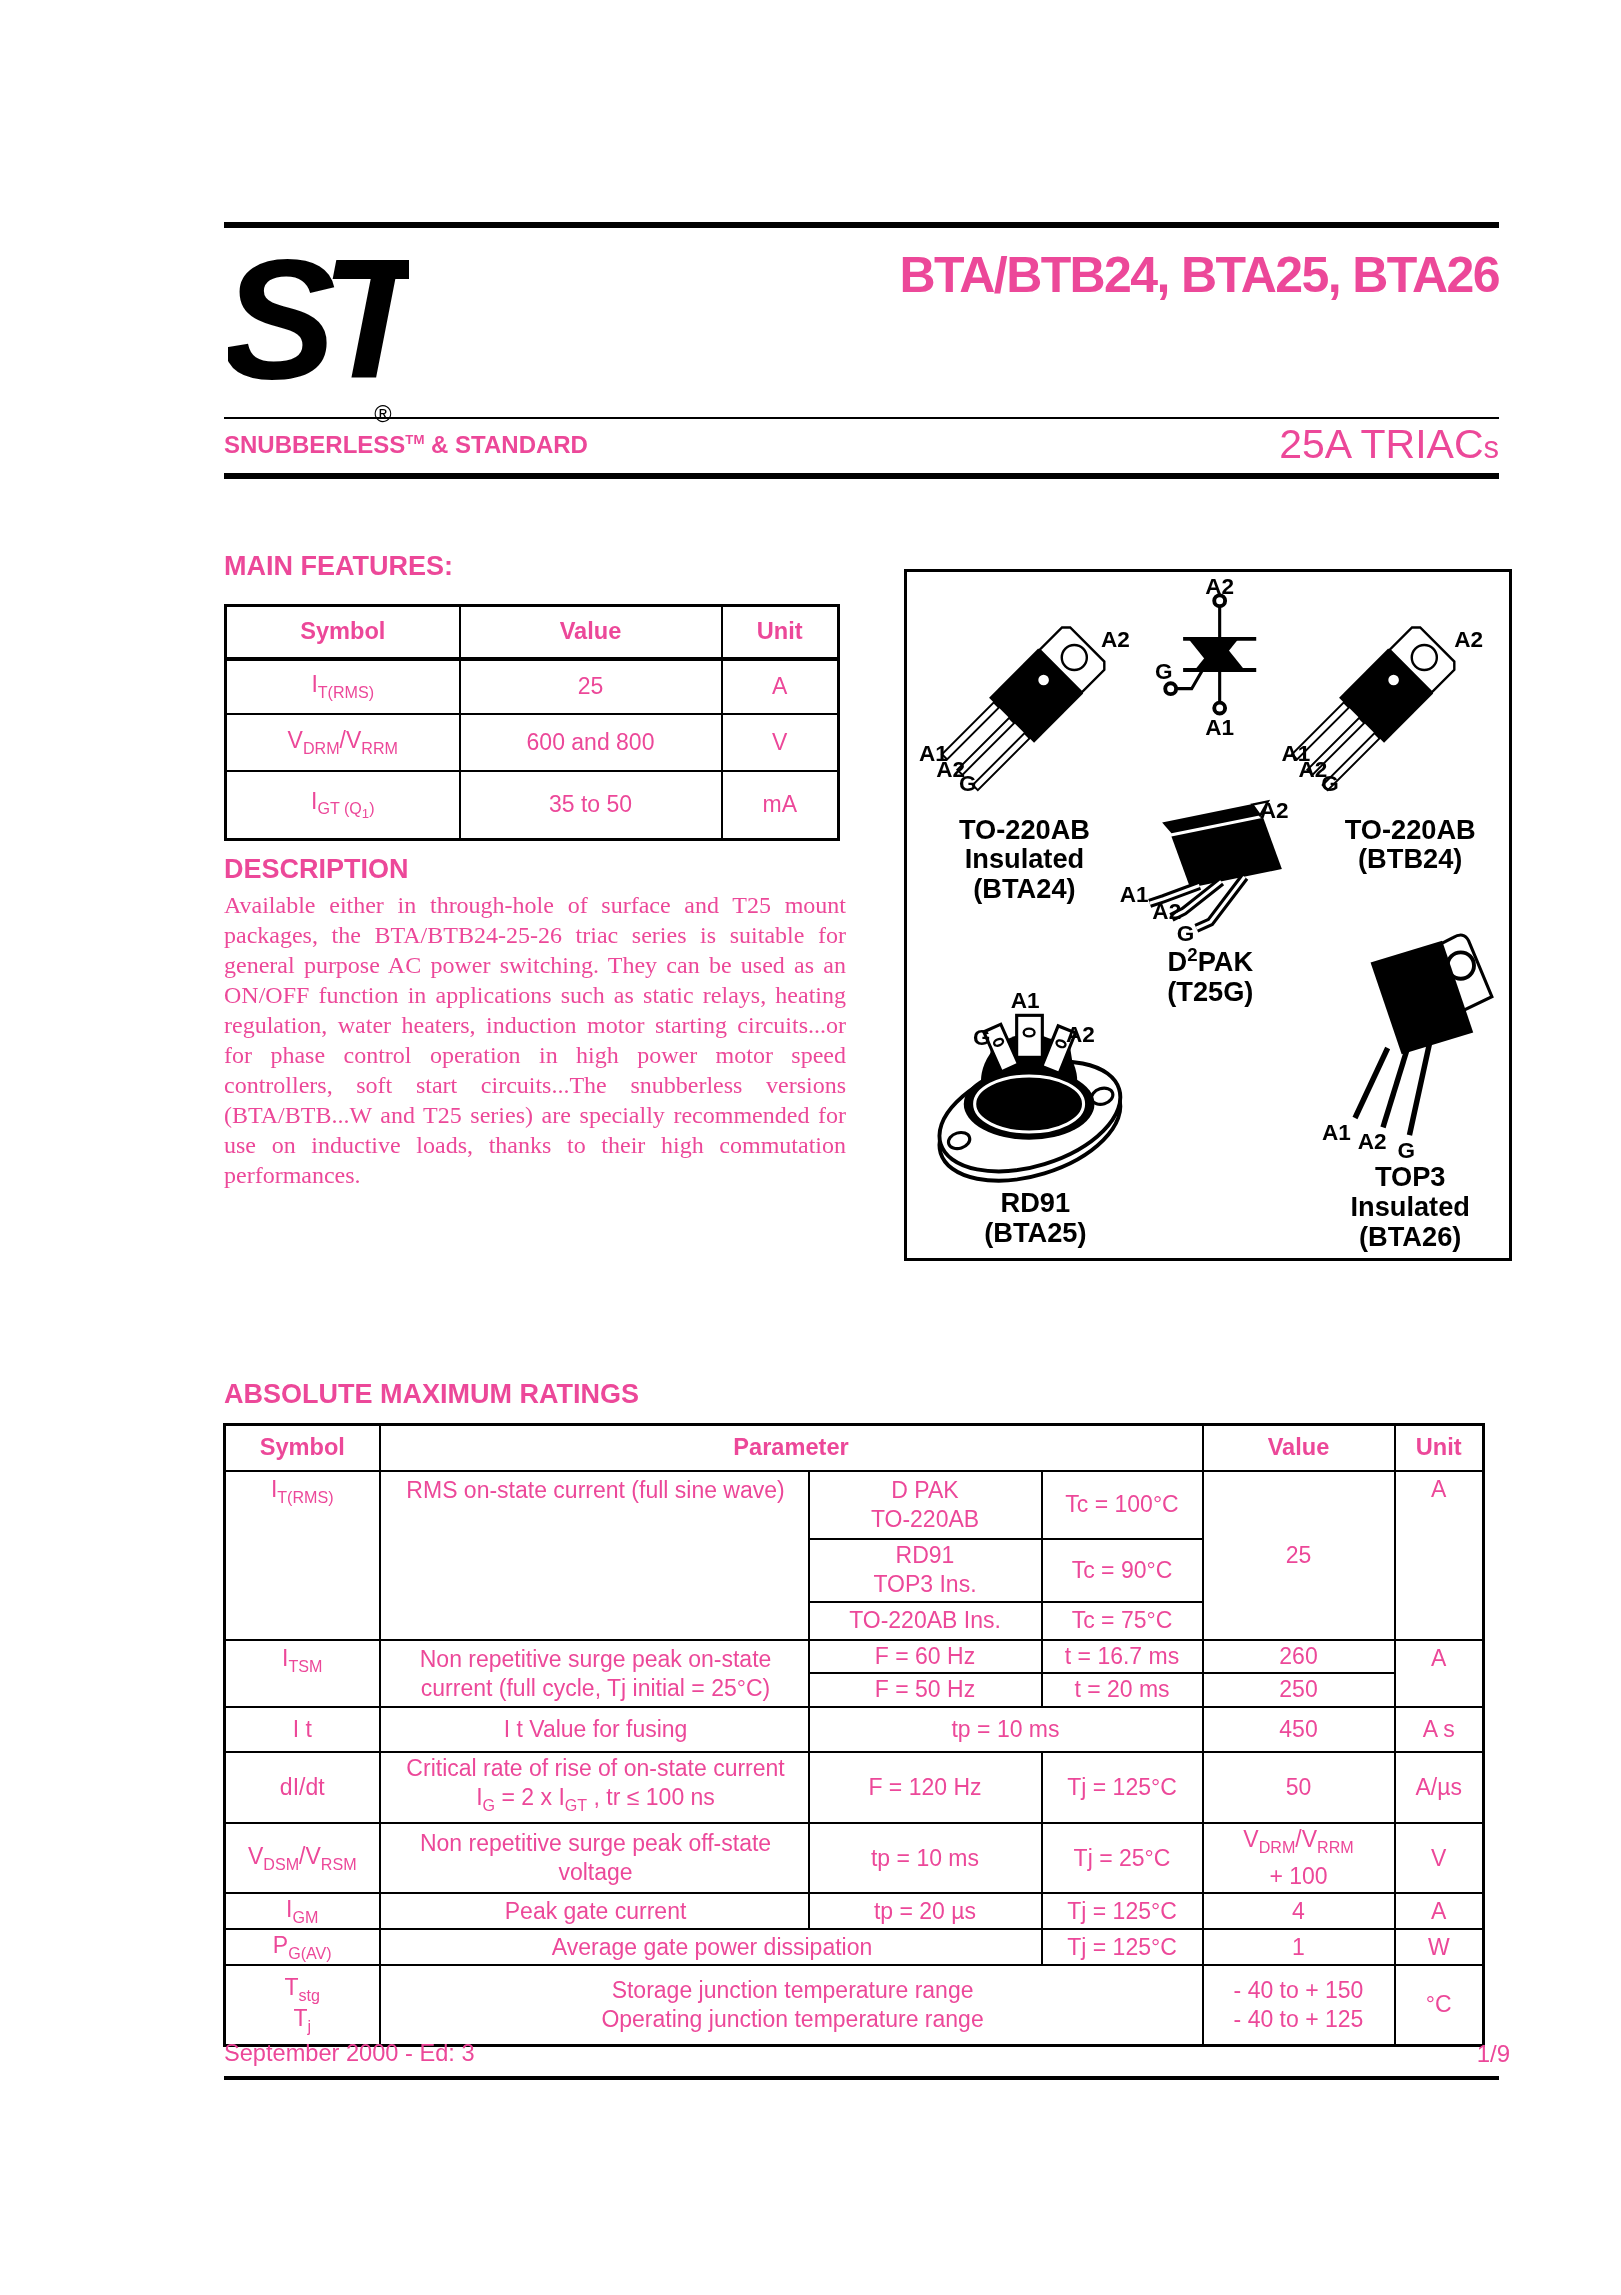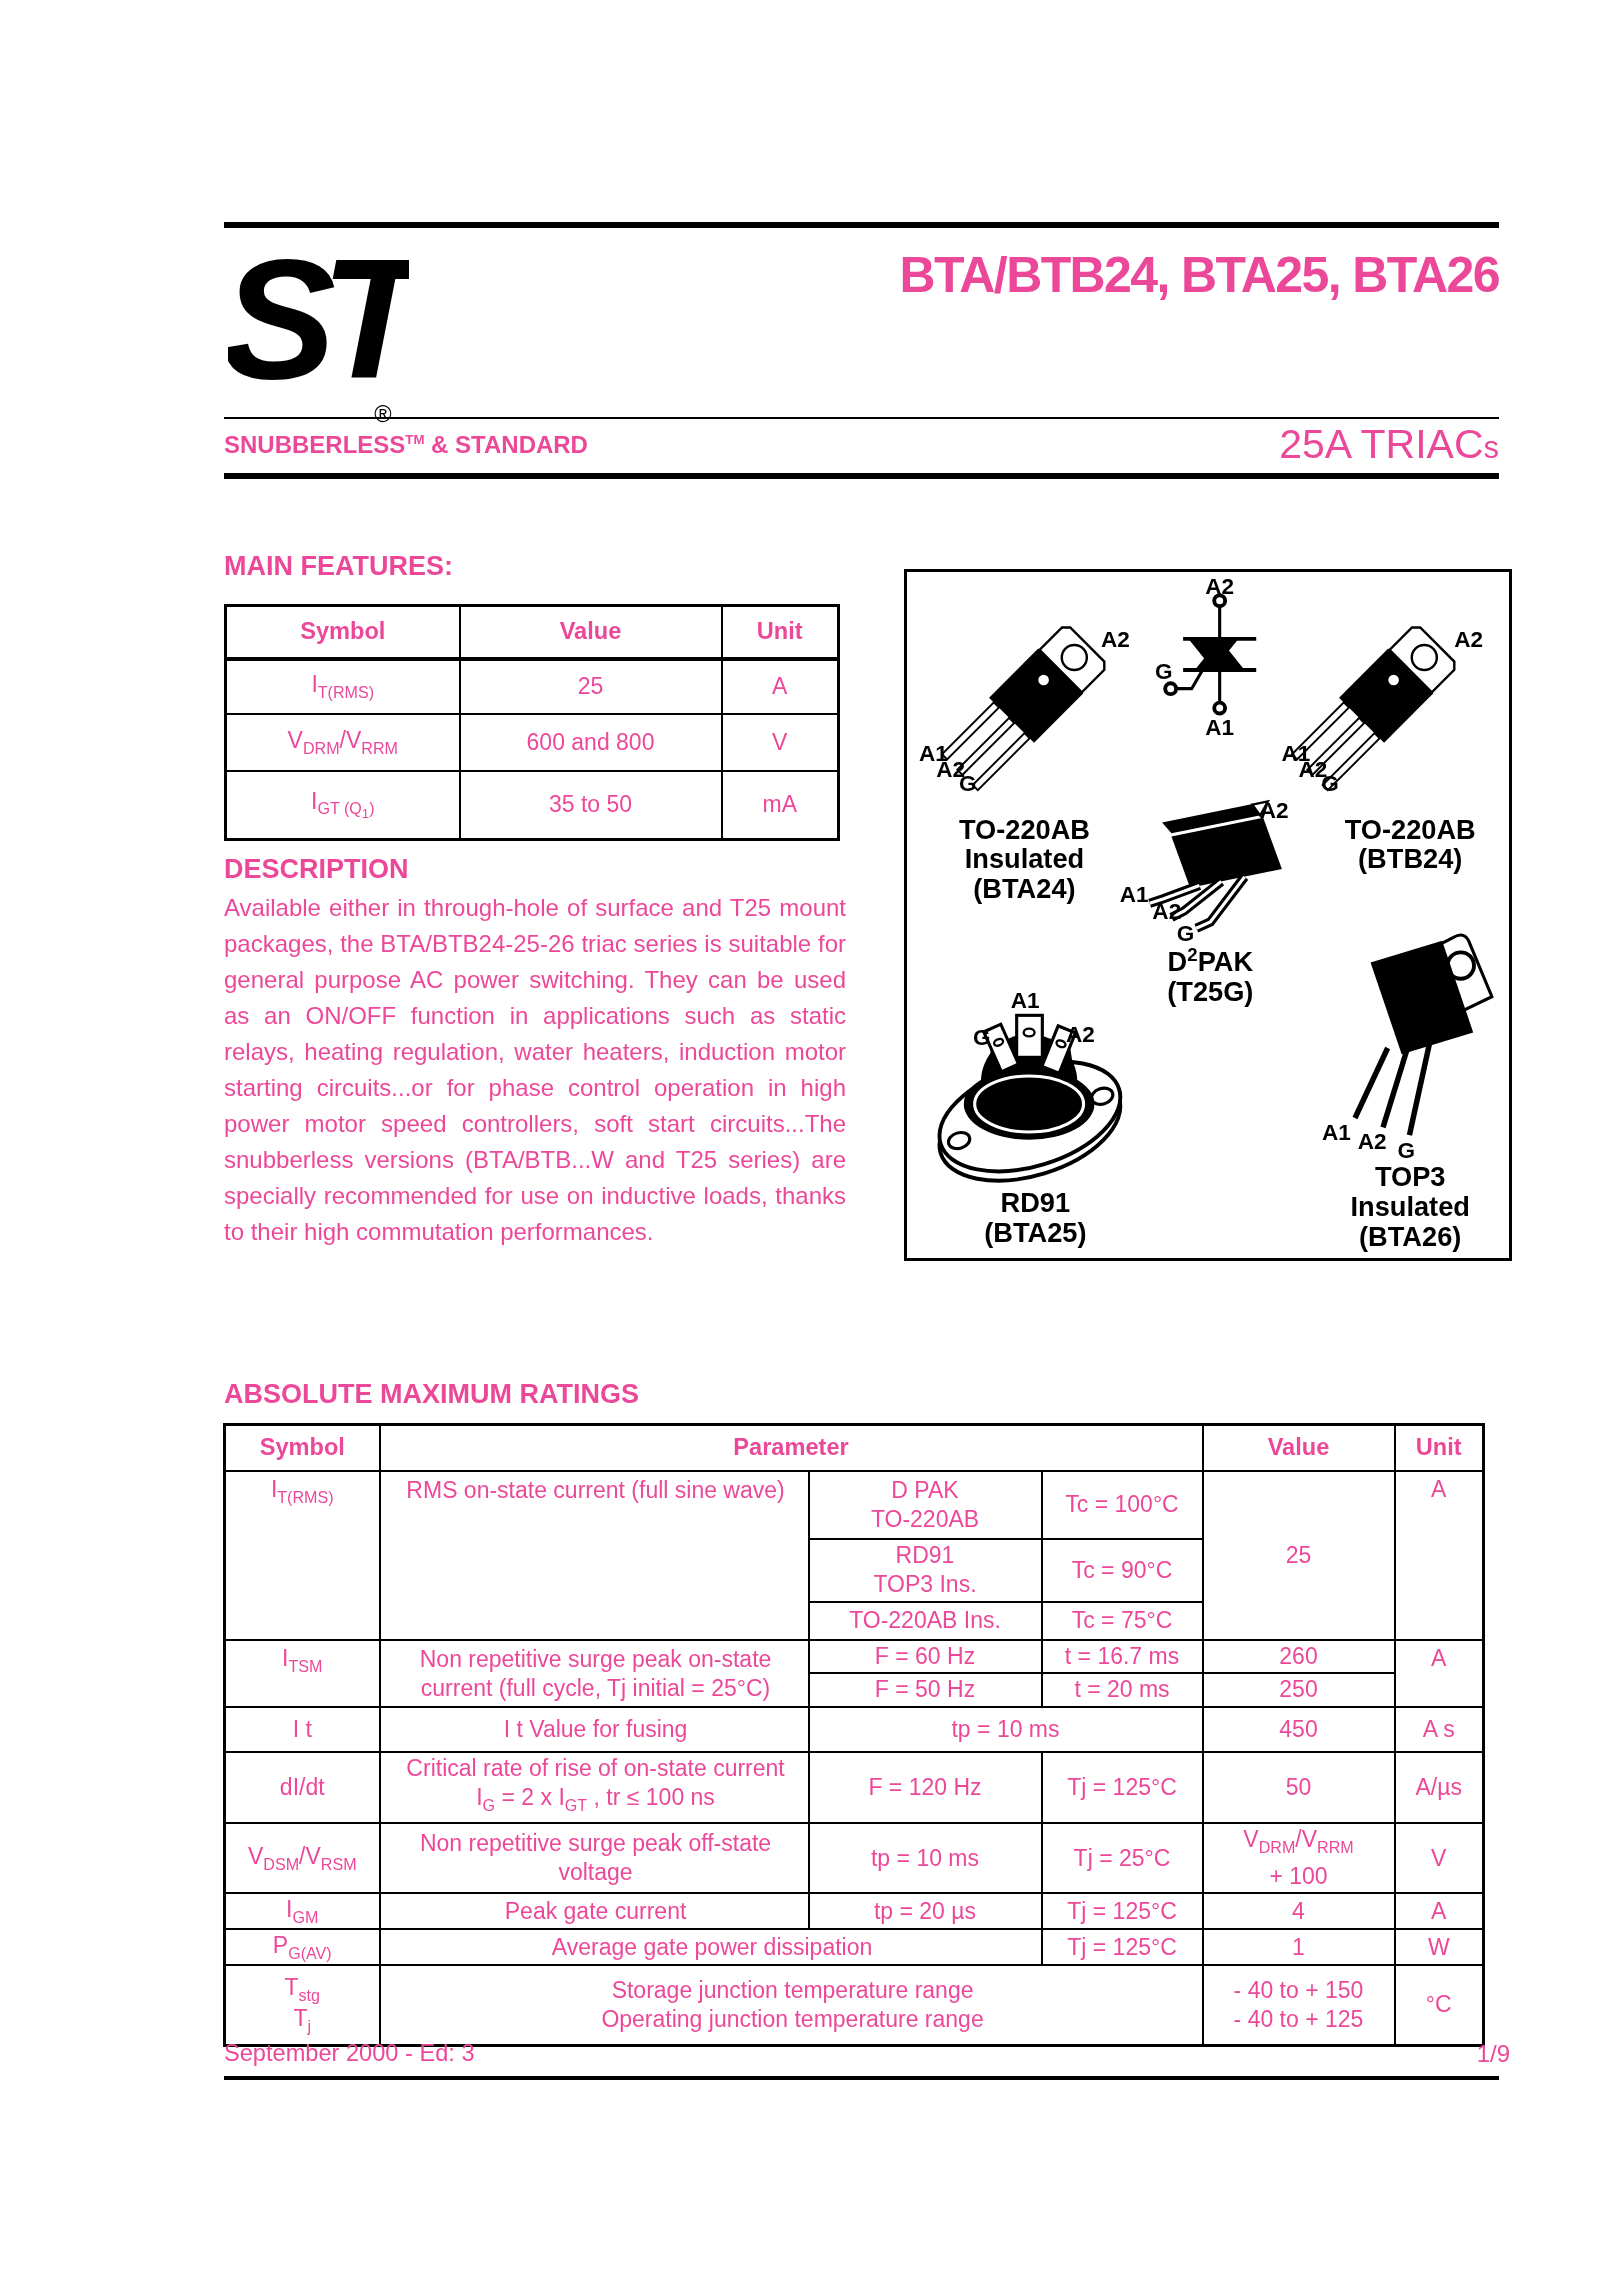--- a/index.html
+++ b/index.html
@@ -37,21 +37,21 @@
   .mf { position:absolute; left:192px; top:604px; width:613px; border:3.1px solid #000; }
   .amr { position:absolute; left:191px; top:1423px; width:1259px; border:3.9px solid #000; }
   .amr th, .amr td { border-top-width:2.4px; border-bottom-width:2.4px; }
   .left { text-align:left; padding-left:9.4px !important; }
   .vt { vertical-align:top !important; padding-top:4.7px !important; }
   .pline { line-height:29px; }
 
   
   .desc {
     position:absolute; left:192px; top:890px; width:622px;
-    font-size:24px; line-height:36px; text-align:justify;
+    font-size:24px; line-height:30px; text-align:justify;font-family:Liberation Serif, serif;
   }
   .desc p + p { margin-top:0.8px; }
 
   
   .figure {
     position:absolute; left:872px; top:569px; width:608px; height:692px;
     border:3.1px solid #000;
   }
   .figure svg { display:block; width:100%; height:100%; }
   .pinlbl { font:bold 29px "Liberation Sans", sans-serif; }

